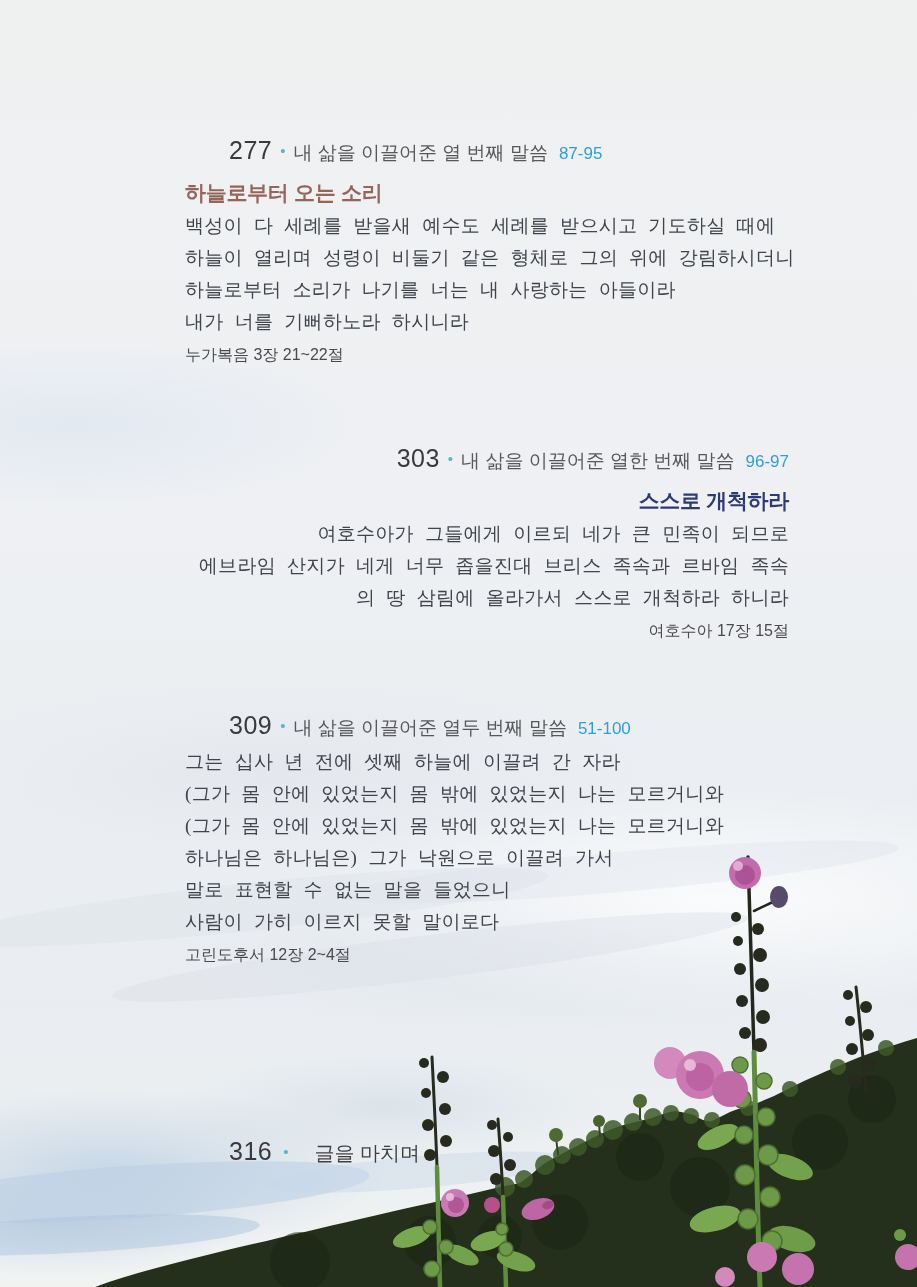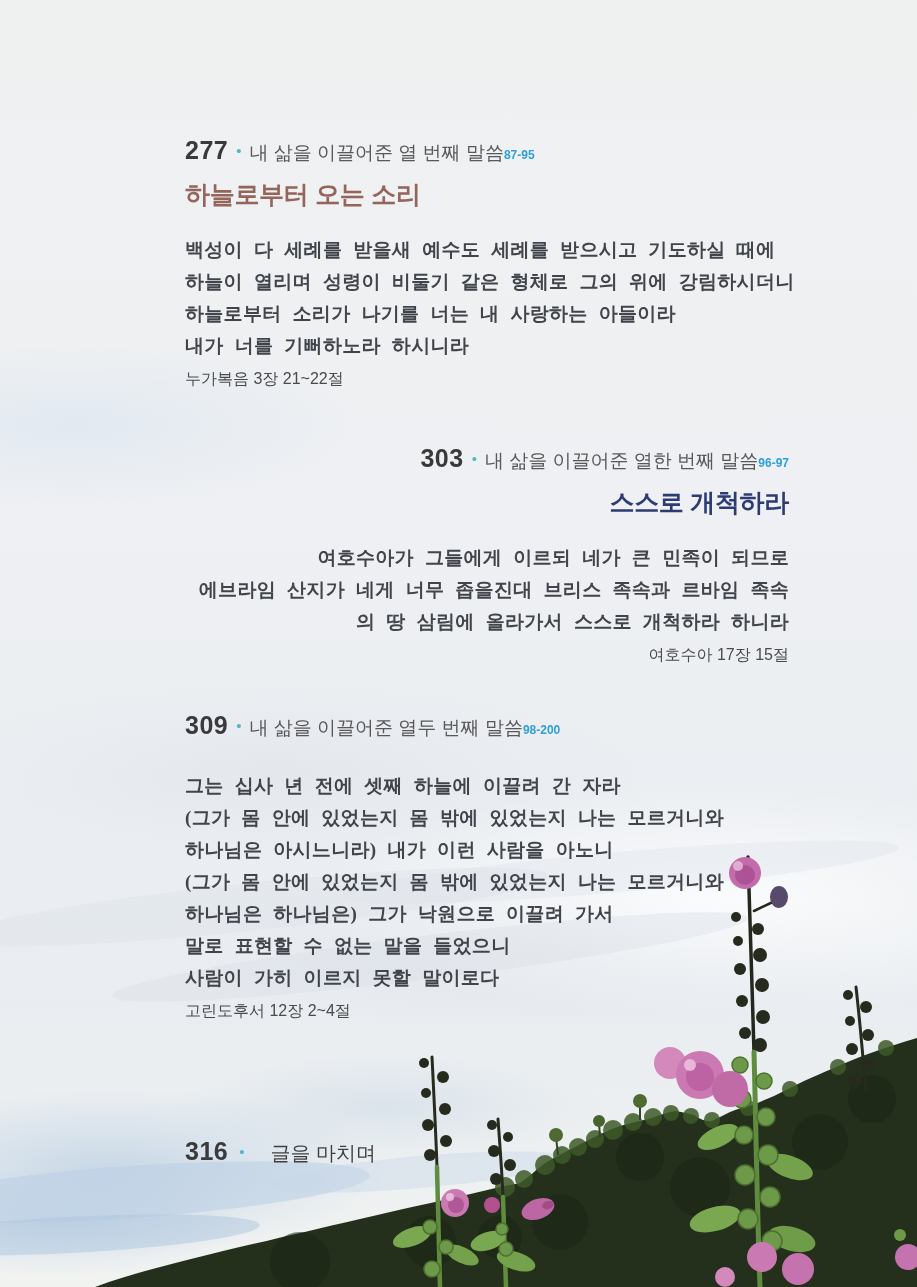--- a/index.html
+++ b/index.html
@@ -15,30 +15,30 @@
       radial-gradient(45% 9% at 8% 33%, rgba(214,226,240,.5), transparent 70%),
       radial-gradient(60% 12% at 78% 70%, rgba(255,255,255,.8), transparent 75%),
       radial-gradient(55% 10% at 30% 60%, rgba(219,224,231,.45), transparent 72%),
       radial-gradient(55% 9% at 60% 74%, rgba(215,221,229,.4), transparent 72%),
       linear-gradient(180deg,#eff1f1 0%,#eef0f3 40%,#e9edf1 78%,#f1f3f1 100%);
   }
   .section{position:absolute;}
   .sec-left{left:185px;text-align:left;}
   .sec-right{right:128px;text-align:right;}
   .head{white-space:nowrap;line-height:34px;}
-  .num{font-size:25px;font-weight:700;color:#3a3a3c;letter-spacing:.5px;}
+  .num{font-size:25px;font-weight:400;color:#3a3a3c;letter-spacing:.5px;margin-left:44px;}
   .bullet{font-size:15px;color:#55b7c8;margin:0 8px;position:relative;top:-3px;}
   .bullet.wide{margin:0 11px;}
   .lbl{font-size:19px;color:#58585a;}
-  .pages{font-size:12px;color:#2f9fd9;font-weight:bold;}
-  .title{font-size:25px;font-weight:700;line-height:34px;margin-top:5px;letter-spacing:-.3px;}
+  .pages{font-size:17px;color:#2f9fd9;margin-left:11px;}
+  .title{font-size:21px;font-weight:700;line-height:34px;margin-top:5px;letter-spacing:-.3px;}
   .t1{color:#95655b;}
   .t2{color:#2c3b73;}
   .t3{color:#e0913d;}
-  .verse{margin-top:23px;font-family:"Liberation Serif",serif;font-size:19px;color:#41444b;line-height:32px;word-spacing:6px;letter-spacing:.3px;font-weight:bold;}
+  .verse{margin-top:0;font-family:"Liberation Serif",serif;font-size:19px;color:#41444b;line-height:32px;word-spacing:6px;letter-spacing:.3px;}
   .ref{margin-top:7px;font-size:16px;color:#4a4a4c;}
   .photo{position:absolute;left:0;bottom:0;width:917px;height:450px;}
 </style>
 </head>
 <body>
 
 <div class="page">
 
   <svg class="photo" viewBox="0 0 917 450" xmlns="http://www.w3.org/2000/svg">
 
@@ -258,26 +258,25 @@
     <div class="verse">
       <div>여호수아가 그들에게 이르되 네가 큰 민족이 되므로</div>
       <div>에브라임 산지가 네게 너무 좁을진대 브리스 족속과 르바임 족속</div>
       <div>의 땅 삼림에 올라가서 스스로 개척하라 하니라</div>
     </div>
     <div class="ref">여호수아 17장 15절</div>
   </div>
 
   <div class="section sec-left" style="top:708px;">
     <div class="head">
-      <span class="num">309</span><span class="bullet">•</span><span class="lbl">내 삶을 이끌어준 열두 번째 말씀</span><span class="pages">98-200</span>
+      <span class="num">309</span><span class="bullet">•</span><span class="lbl">내 삶을 이끌어준 열두 번째 말씀</span><span class="pages">51-100</span>
     </div>
     <div class="verse">
       <div>그는 십사 년 전에 셋째 하늘에 이끌려 간 자라</div>
       <div>(그가 몸 안에 있었는지 몸 밖에 있었는지 나는 모르거니와</div>
-      <div>하나님은 아시느니라) 내가 이런 사람을 아노니</div>
       <div>(그가 몸 안에 있었는지 몸 밖에 있었는지 나는 모르거니와</div>
       <div>하나님은 하나님은) 그가 낙원으로 이끌려 가서</div>
       <div>말로 표현할 수 없는 말을 들었으니</div>
       <div>사람이 가히 이르지 못할 말이로다</div>
     </div>
     <div class="ref">고린도후서 12장 2~4절</div>
   </div>
 
   <div class="section sec-left" style="top:1133px;">
     <div class="head" style="line-height:36px;">

